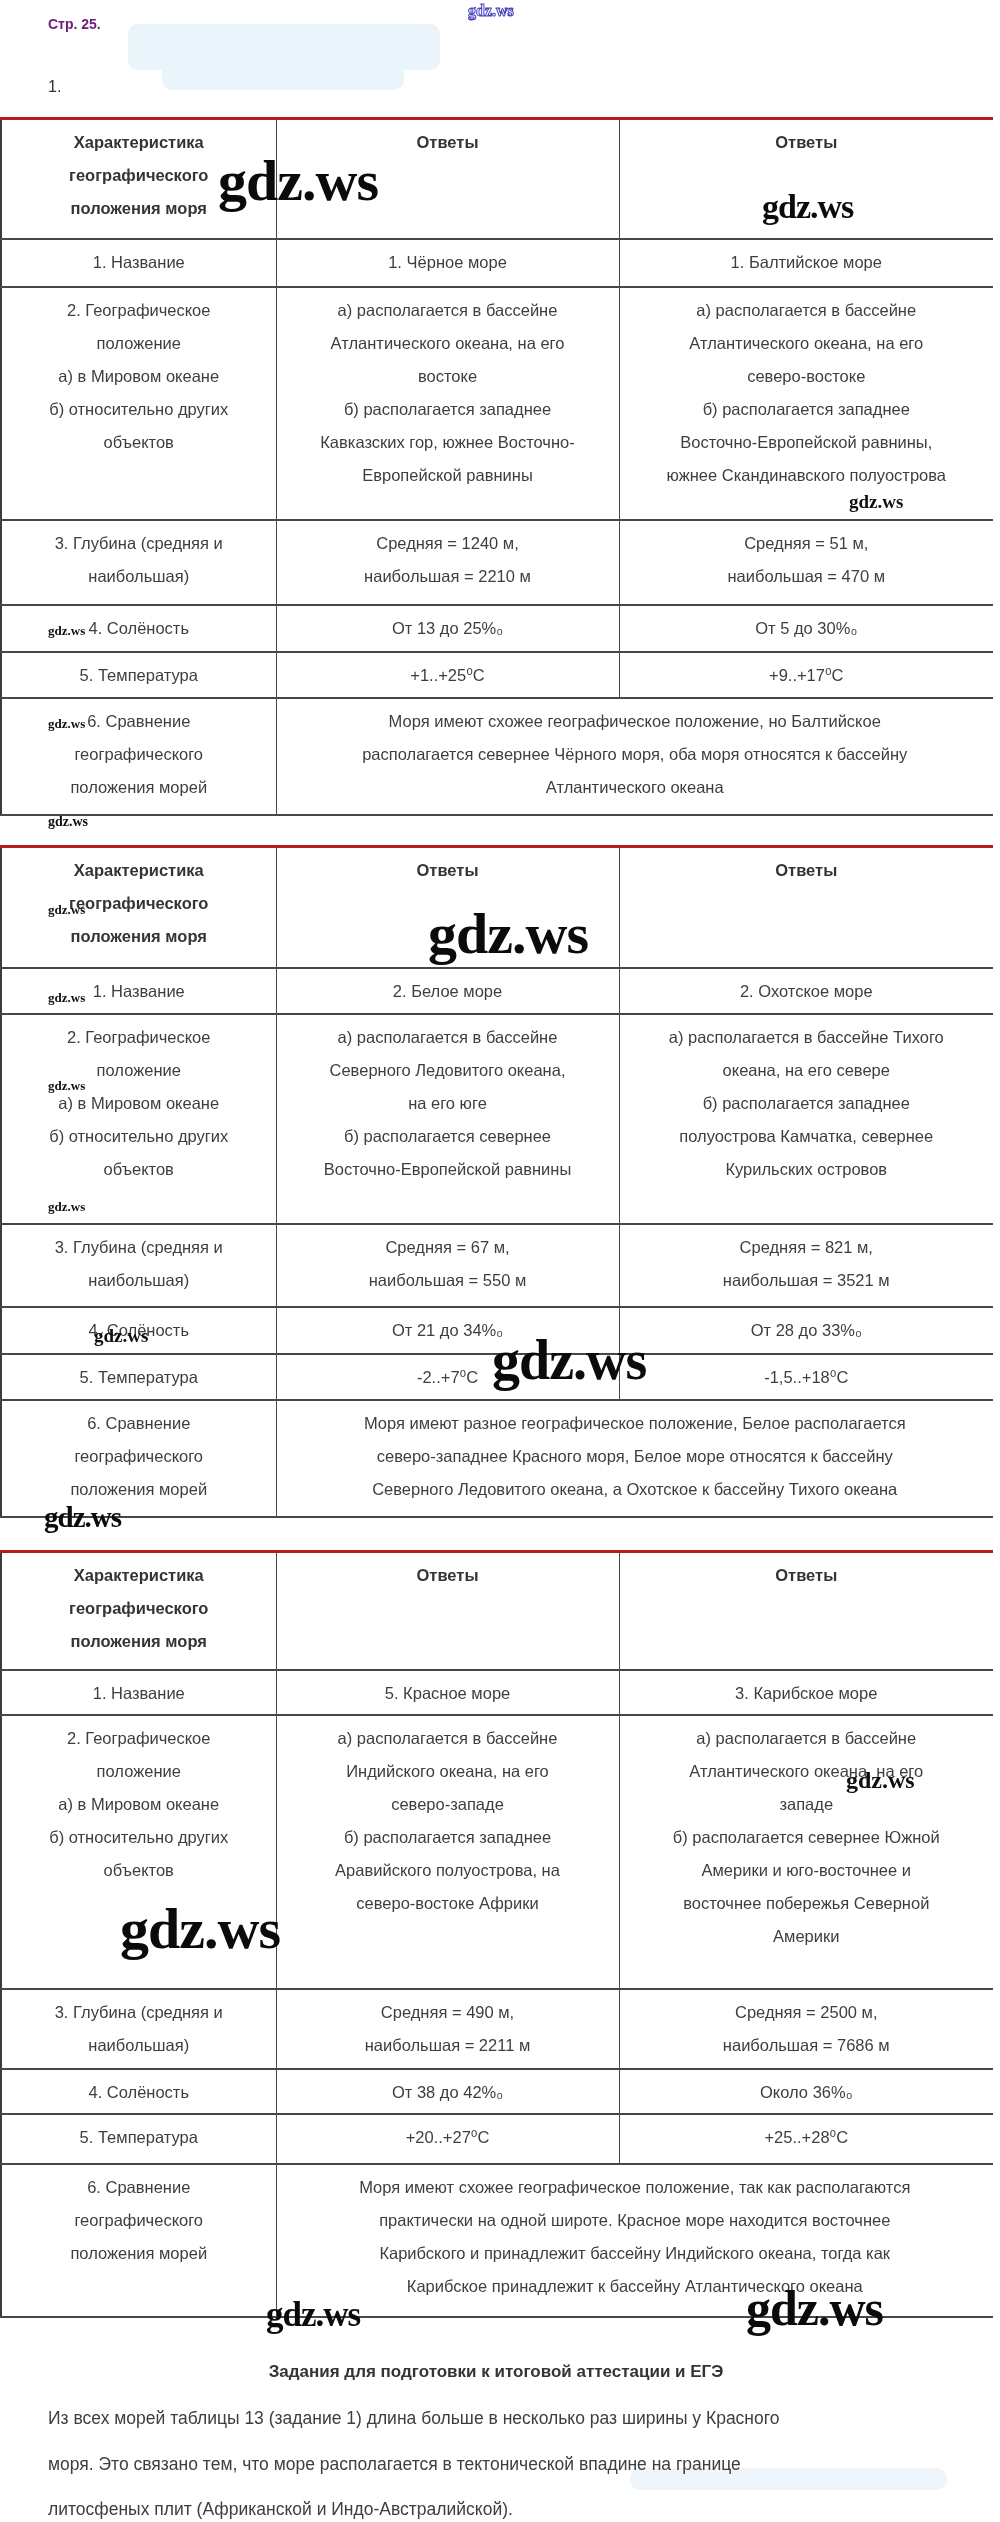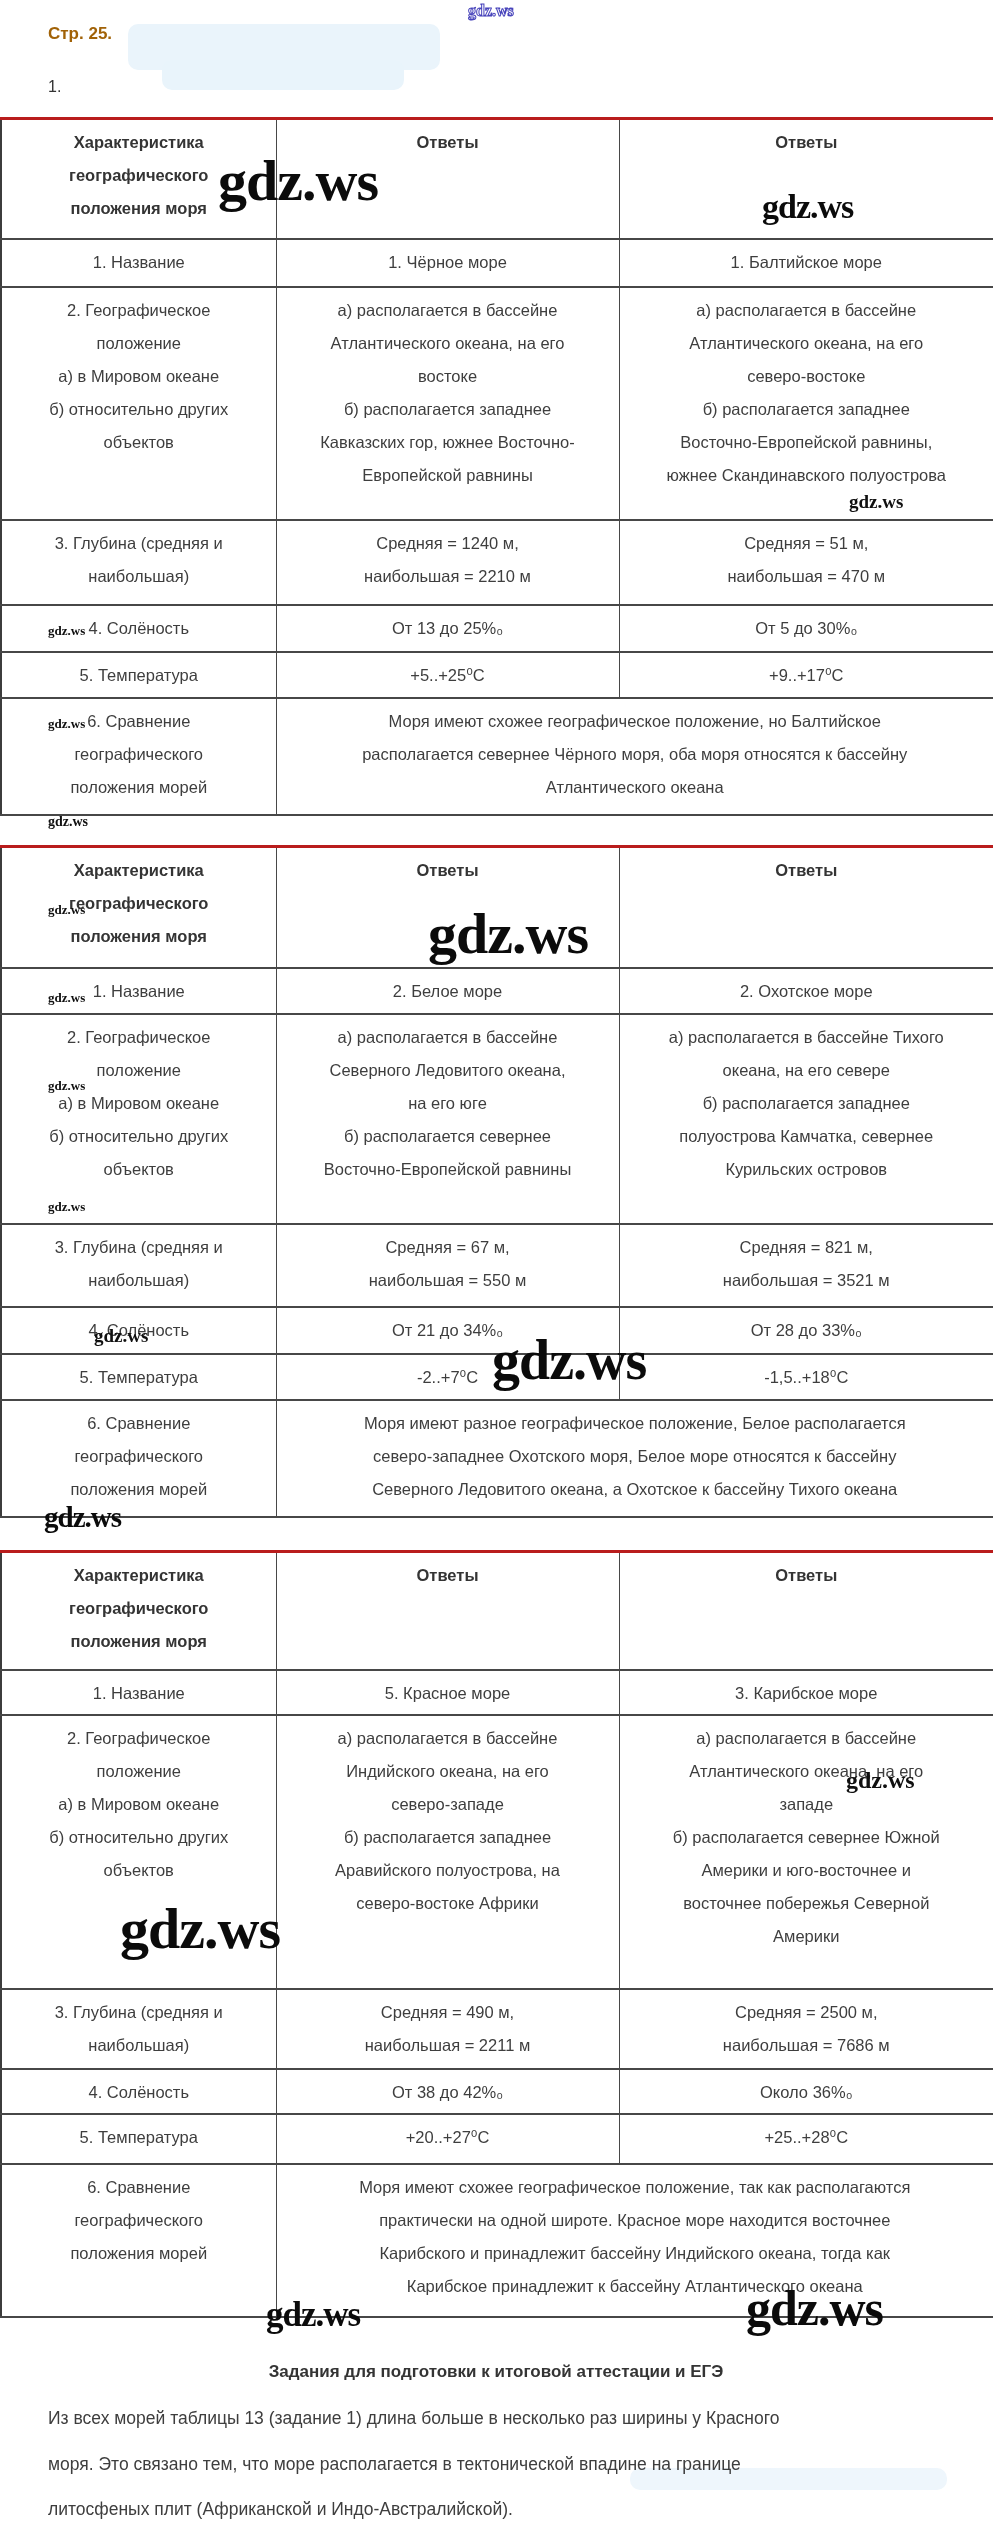--- a/index.html
+++ b/index.html
@@ -7,22 +7,22 @@
     position:relative;
     width:1000px;
     height:2522px;
     background:#ffffff;
     font-family:"Liberation Sans","DejaVu Sans",sans-serif;
     color:#3e3e3e;
     overflow:hidden;
   }
   
   .page-label{
-    position:absolute;left:48px;top:24px;
-    font-size:17px;font-weight:600;color:#a16207;
+    position:absolute;left:48px;top:16px;
+    font-size:14px;font-weight:600;color:#701a75;
   }
   .item-number{
     position:absolute;left:48px;top:78px;
     font-size:16px;font-weight:500;color:#333333;
   }
   
   .hl{position:absolute;background:#eaf4fb;border-radius:10px;z-index:0;}
   .hl-top-a{left:128px;top:24px;width:312px;height:46px;}
   .hl-top-b{left:162px;top:60px;width:242px;height:30px;background:#e9f4fb;}
   .hl-bottom{left:630px;top:2468px;width:317px;height:22px;background:#eef6fc;}
@@ -153,21 +153,21 @@
       <td>Средняя = 51 м,
 наибольшая = 470 м</td>
     </tr>
     <tr style="height:47px">
       <td>4. Солёность</td>
       <td>От 13 до 25%₀</td>
       <td>От 5 до 30%₀</td>
     </tr>
     <tr style="height:46px">
       <td>5. Температура</td>
-      <td>+5..+25⁰С</td>
+      <td>+1..+25⁰С</td>
       <td>+9..+17⁰С</td>
     </tr>
     <tr style="height:117px">
       <td>6. Сравнение
 географического
 положения морей</td>
       <td colspan="2">Моря имеют схожее географическое положение, но Балтийское
 располагается севернее Чёрного моря, оба моря относятся к бассейну
 Атлантического океана</td>
     </tr>
@@ -226,21 +226,21 @@
     <tr style="height:46px">
       <td>5. Температура</td>
       <td>-2..+7⁰С</td>
       <td>-1,5..+18⁰С</td>
     </tr>
     <tr style="height:117px">
       <td>6. Сравнение
 географического
 положения морей</td>
       <td colspan="2">Моря имеют разное географическое положение, Белое располагается
-северо-западнее Охотского моря, Белое море относятся к бассейну
+северо-западнее Красного моря, Белое море относятся к бассейну
 Северного Ледовитого океана, а Охотское к бассейну Тихого океана</td>
     </tr>
   </tbody>
     </table>
 
   <table class="doc-table t3">
     <colgroup>
         <col class="c1">
         <col class="c2">
         <col class="c3">

